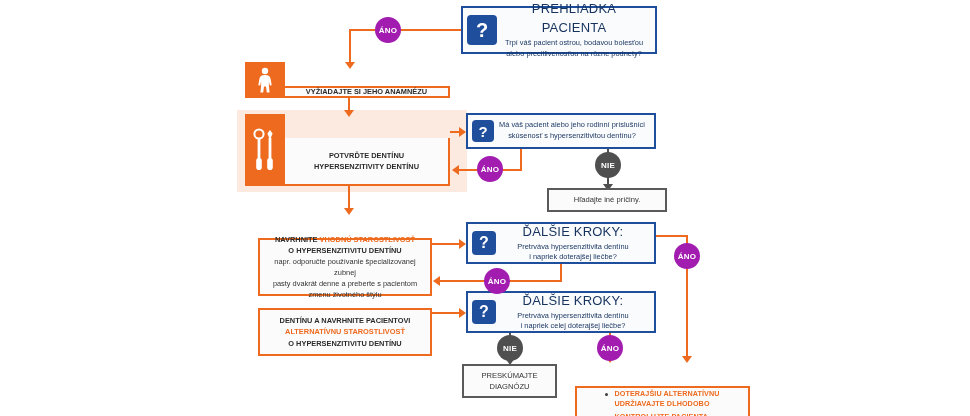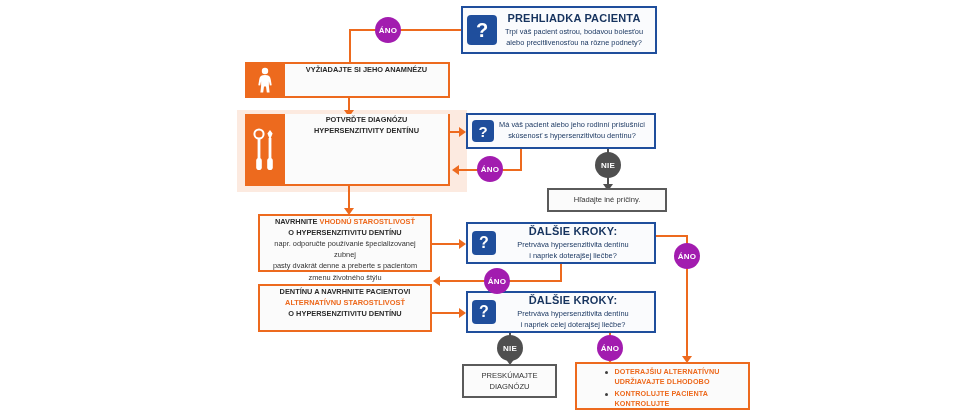--- a/index.html
+++ b/index.html
@@ -26,25 +26,25 @@
          font-size:8px;font-weight:bold;color:#fff;letter-spacing:.3px;z-index:6;}
   .badge.yes{background:#a21caf;}
   .badge.no{background:#4F4F4F;}
 
   
   .qbox{border:2px solid #1F4E9C;background:#FAFBFD;display:flex;align-items:center;z-index:4;}
   .qbox .qmark{width:30px;min-width:30px;height:30px;margin-left:4px;background:#1F4E9C;color:#fff;
        border-radius:4px;display:flex;align-items:center;justify-content:center;
        font-size:20px;font-weight:bold;line-height:1;}
   .qbox .qtxt{flex:1;text-align:center;color:#16335E;font-size:7.4px;line-height:1.45;padding:2px 6px 2px 2px;}
-  .qbox .qtitle{font-weight:bold;display:block;font-size:11px;letter-spacing:.2px;}
-
-  
-  .obox{border:2px solid #ED6A1E;background:#FBFBFB;display:flex;align-items:flex-start;justify-content:center;
-        text-align:center;color:#333;font-size:7.4px;line-height:1.5;z-index:4;}
+  .qbox .qtitle{font-weight:normal;display:block;font-size:13px;letter-spacing:.2px;}
+
+  
+  .obox{border:2px solid #ED6A1E;background:#FBFBFB;display:flex;align-items:center;justify-content:center;
+        text-align:center;color:#333;font-size:7.4px;line-height:1.5;z-index:4;margin-top:24px;}
   .obox .hi{color:#ED6A1E;font-weight:bold;}
   .obox b{font-weight:bold;color:#2b2b2b;}
 
   
   .gbox{border:2px solid #5A5A5A;background:#FBFBFB;display:flex;align-items:center;justify-content:center;
         text-align:center;color:#333;font-size:7.6px;line-height:1.5;z-index:4;}
 
   
   .icontile{background:#ED6A1E;display:flex;align-items:center;justify-content:center;}
 
@@ -99,21 +99,21 @@
         <rect x="5.6" y="12" width="2.8" height="20" fill="#fff"></rect>
         <rect x="4.2" y="31" width="5.6" height="12" rx="2.8" fill="#fff"></rect>
         <path d="M18 3 L20.6 6.5 L18.8 11 L17.2 11 L15.4 6.5 Z" fill="#fff"></path>
         <rect x="16.6" y="11" width="2.8" height="21" fill="#fff"></rect>
         <rect x="15.2" y="31" width="5.6" height="12" rx="2.8" fill="#fff"></rect>
       </svg>
     </div>
     <div style="flex:1;display:flex;flex-direction:column;">
       <div class="obox" style="flex:1;border-left:none;border-top:none;">
         <div>
-          <b>POTVRĎTE DIAGNÓZU</b><br>
+          <b>POTVRĎTE DENTÍNU</b><br>
           <b>HYPERSENZITIVITY DENTÍNU</b>
         </div>
       </div>
     </div>
   </div>
 
   <div class="ln h" style="left:450px;top:131px;width:11px;"></div>
   <div class="arrow right" style="left:459px;top:127px;"></div>
 
   <div class="abs qbox" style="left:466px;top:113px;width:190px;height:36px;">

